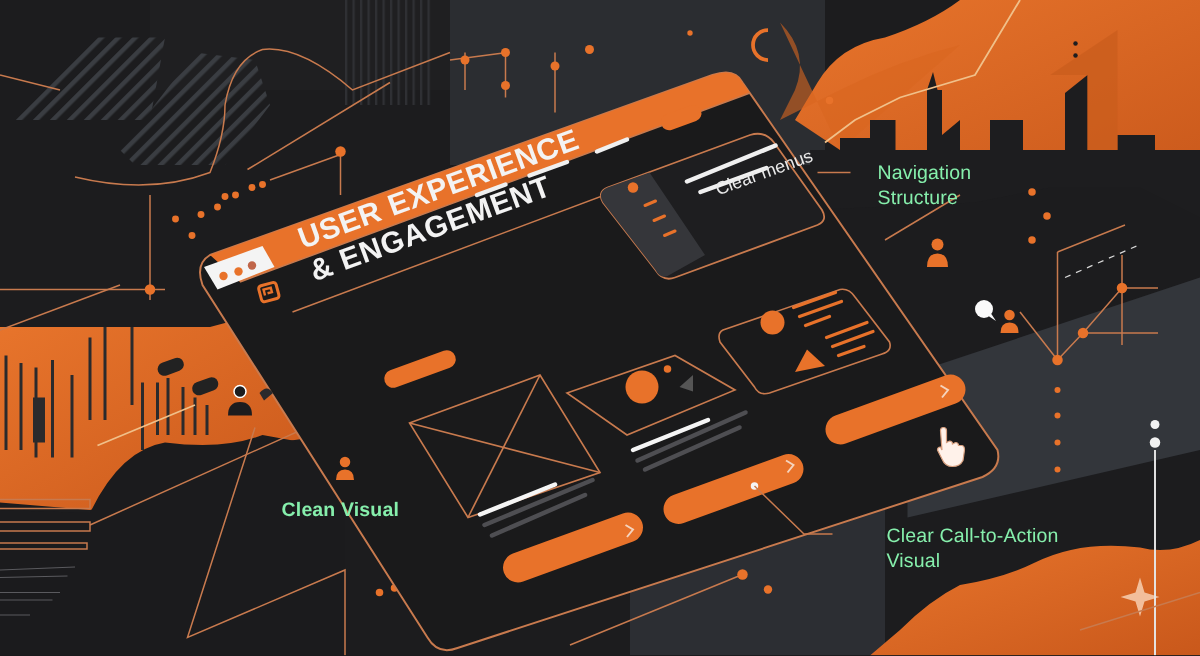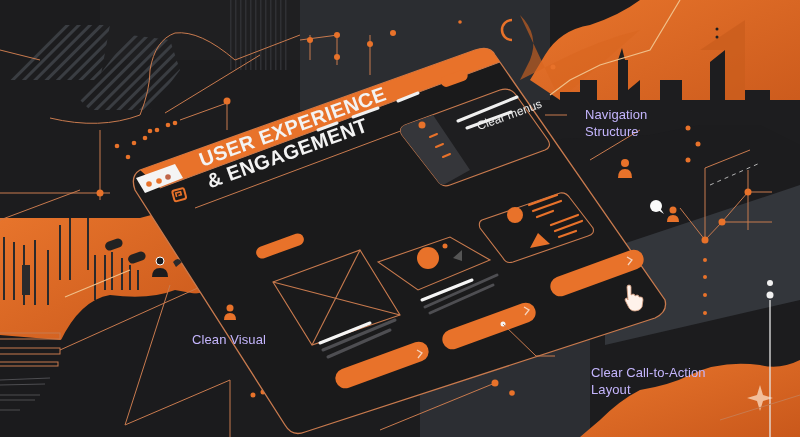--- a/index.html
+++ b/index.html
@@ -1,21 +1,21 @@
 <!DOCTYPE html>
 <html><head>
 <meta charset="utf-8">
 <style>
   * { box-sizing: border-box; margin: 0; padding: 0; }
   html, body { width: 800px; height: 437px; overflow: hidden; background: #1b1b1d; }
   body { font-family: "Liberation Sans", sans-serif; position: relative; }
   .stage { position: absolute; left: 0; top: 0; width: 800px; height: 437px; overflow: hidden; background: #1c1c1e; }
   .layer { position: absolute; left: 0; top: 0; width: 800px; height: 437px; }
-  .label { position: absolute; color: #c4b5fd; font-size: 13px; line-height: 17px; letter-spacing: 0.1px; }
-  .label.right { text-align: right; }
+  .label { position: absolute; color: #86efac; font-size: 13px; line-height: 17px; letter-spacing: 0.1px; }
+  .label.right { text-align: right; font-weight: bold; }
   .hero { position: absolute; left: 196px; top: 150px; width: 240px; color: #f3f3f3; font-weight: bold; font-size: 20px; line-height: 23px; letter-spacing: 0.5px; transform: rotate(-20deg); transform-origin: left top; white-space: nowrap; }
   .clear-menus { position: absolute; left: 475px; top: 120px; color: #e9e9e9; font-size: 12px; transform: rotate(-20deg); transform-origin: left top; white-space: nowrap; }
 </style>
 </head>
 <body>
 
 <div class="stage">
 
   <svg class="layer" viewBox="0 0 800 437" xmlns="http://www.w3.org/2000/svg">
     <defs>
@@ -291,18 +291,18 @@
 
   <div class="label" style="left:585px; top:106px;">
     <div>Navigation</div>
     <div>Structure</div>
   </div>
 
   <div class="label right" style="left:170px; top:331px; width:96px;">
     <div>Clean Visual</div>
   </div>
 
-  <div class="label" style="left:591px; top:348px;margin-top:16px;">
+  <div class="label" style="left:591px; top:348px;">
     <div>Clear Call-to-Action</div>
-    <div>Layout</div>
+    <div>Visual</div>
   </div>
 
 </div>
 
 </body></html>

